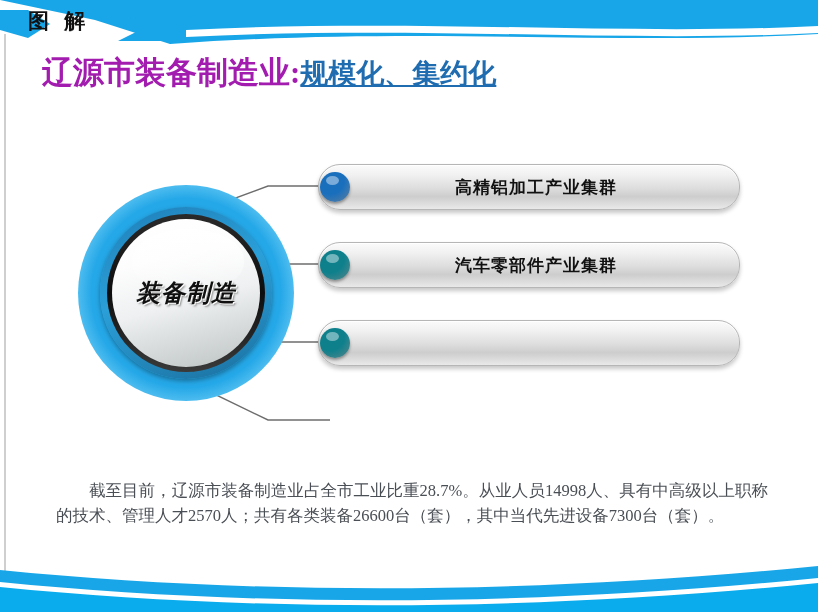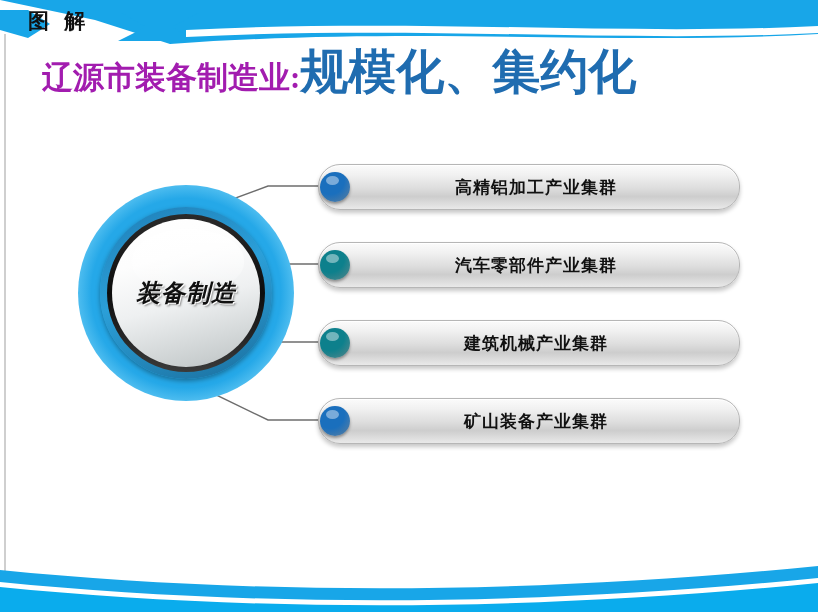--- a/index.html
+++ b/index.html
@@ -57,21 +57,21 @@
   .title {
     position: absolute;
     left: 42px;
     top: 50px;
     font-size: 34px;
     font-weight: bold;
     white-space: nowrap;
     line-height: 44px;
   }
   .title .t-black { color: #a21caf; font-size: 31px; }
-  .title .t-blue  { color: #1f6cb0; font-size: 48px; }
+  .title .t-blue  { color: #1f6cb0; font-size: 28px; text-decoration: underline; }
 
   
   .diagram {
     position: absolute;
     left: 0;
     top: 130px;
     width: 818px;
     height: 330px;
   }
 
@@ -261,29 +261,25 @@
       <span class="pill-label">汽车零部件产业集群</span>
     </div>
 
     <div class="pill" style="top:34px">
       <span class="node" style="background: radial-gradient(circle at 34% 28%, rgb(26, 111, 189) 0%, rgb(26, 111, 189) 48%, rgba(0, 0, 0, 0.35) 130%); box-shadow: rgba(0, 0, 0, 0.35) 0px 2px 3px;"></span>
       <span class="pill-label">高精铝加工产业集群</span>
     </div>
 
     <div class="pill" style="top:190px">
       <span class="node" style="background: radial-gradient(circle at 34% 28%, rgb(13, 128, 140) 0%, rgb(13, 128, 140) 48%, rgba(0, 0, 0, 0.35) 130%); box-shadow: rgba(0, 0, 0, 0.35) 0px 2px 3px;"></span>
-      <span class="pill-label">建筑机械产业集群</span>
-    </div>
-
-    <div class="pill" style="top:268px">
-      <span class="node" style="background: radial-gradient(circle at 34% 28%, rgb(26, 111, 189) 0%, rgb(26, 111, 189) 48%, rgba(0, 0, 0, 0.35) 130%); box-shadow: rgba(0, 0, 0, 0.35) 0px 2px 3px;"></span>
-      <span class="pill-label">矿山装备产业集群</span>
-    </div>
-  </div>
-
+    </div>
+
+  </div>
+
+  <div class="note">截至目前，辽源市装备制造业占全市工业比重28.7%。从业人员14998人、具有中高级以上职称的技术、管理人才2570人；共有各类装备26600台（套），其中当代先进设备7300台（套）。</div>
 
   <div class="footer">
     <svg width="818" height="58" viewBox="0 0 818 58" xmlns="http://www.w3.org/2000/svg">
       <path d="M0,16 C240,40 520,42 818,12 L818,58 L0,58 Z" fill="#18a6e8"></path>
       <path d="M0,30 C240,54 520,56 818,26 L818,58 L0,58 Z" fill="#0aaced"></path>
       <path d="M0,28 C240,52 520,54 818,24 L818,29 C520,59 240,57 0,33 Z" fill="#ffffff"></path>
     </svg>
   </div>
 
 </div>

